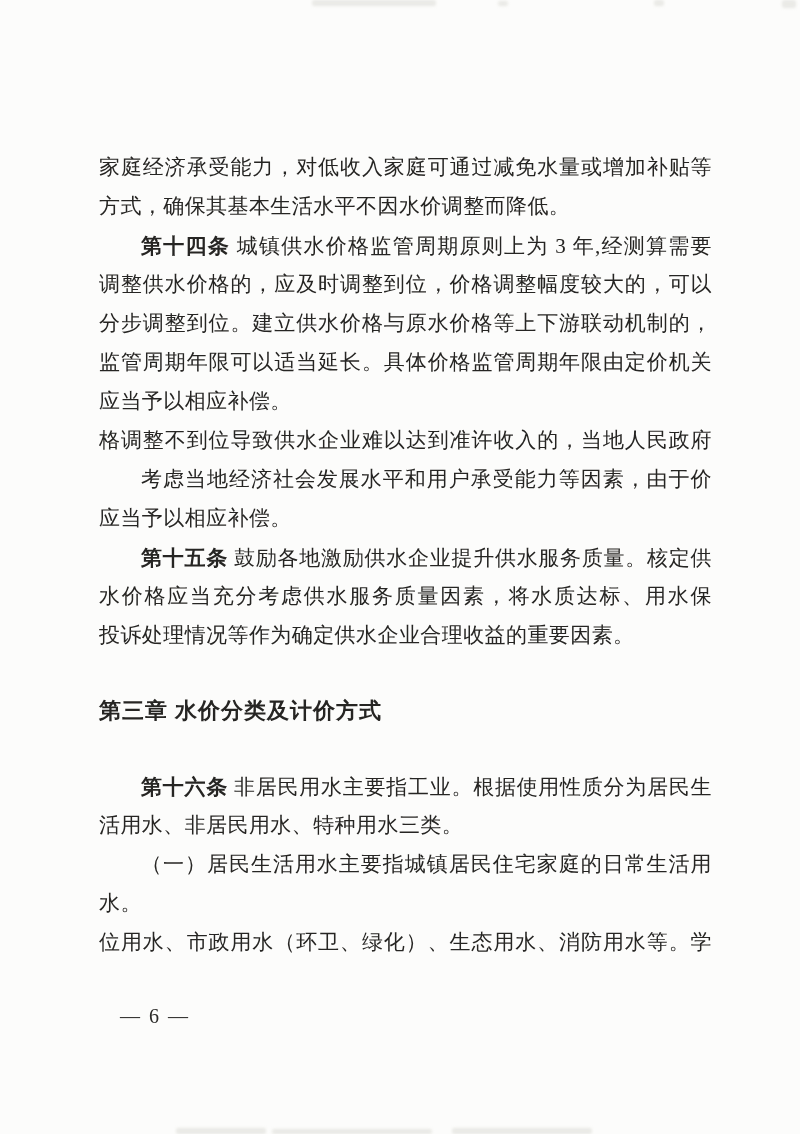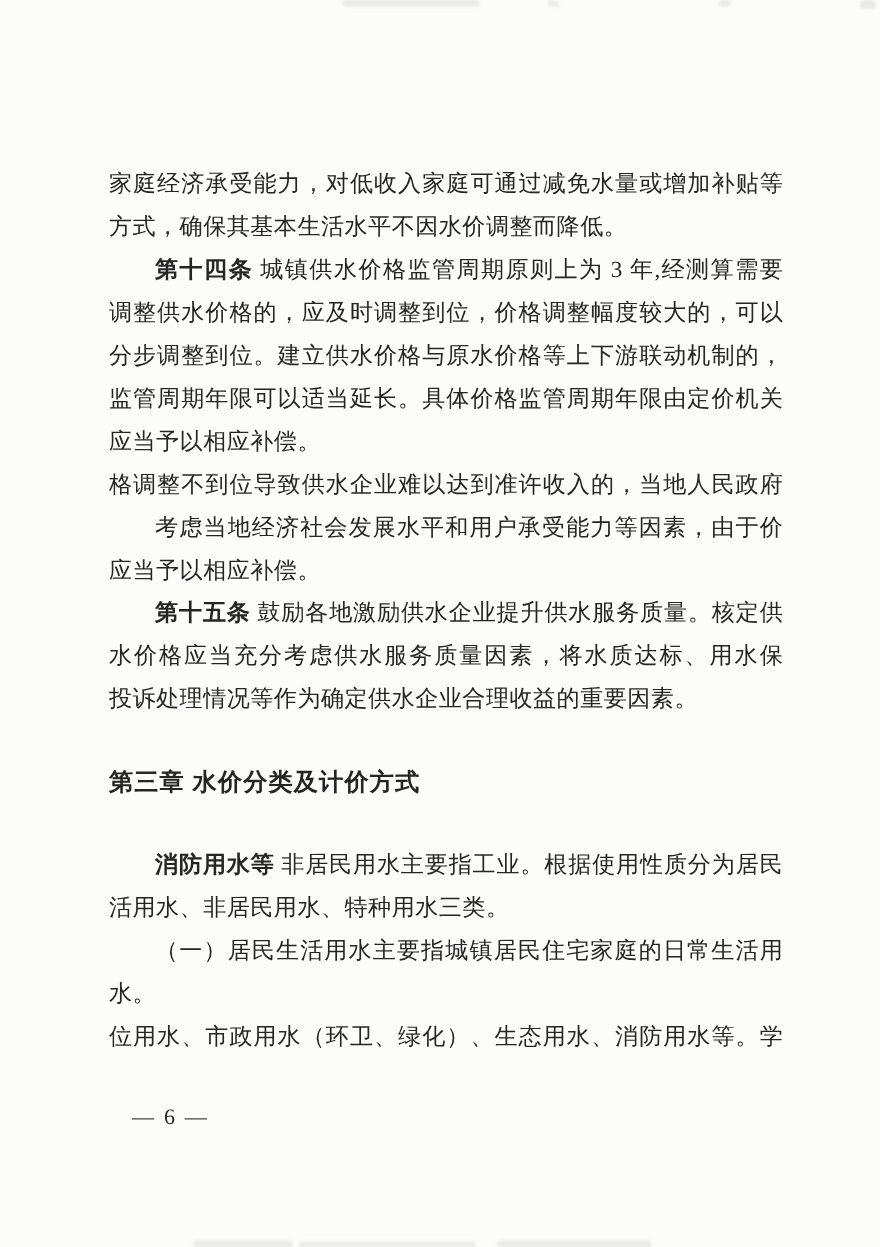--- a/index.html
+++ b/index.html
@@ -82,21 +82,21 @@
       <div class="line justify indent"><span class="seg">考虑当地经济社会发展水平和用户承受能力等因素，由于价</span></div>
       <div class="line"><span class="seg">应当予以相应补偿。</span></div>
     </div>
     <div class="paragraph">
       <div class="line justify indent"><span class="seg bold">第十五条</span><span class="seg"> 鼓励各地激励供水企业提升供水服务质量。核定供</span></div>
       <div class="line justify"><span class="seg">水价格应当充分考虑供水服务质量因素，将水质达标、用水保障、</span></div>
       <div class="line"><span class="seg">投诉处理情况等作为确定供水企业合理收益的重要因素。</span></div>
     </div>
     <div class="chapter-heading">第三章 水价分类及计价方式</div>
     <div class="paragraph">
-      <div class="line justify indent"><span class="seg bold">消防用水等</span><span class="seg"> 非居民用水主要指工业。根据使用性质分为居民生</span></div>
+      <div class="line justify indent"><span class="seg bold">第十六条</span><span class="seg"> 非居民用水主要指工业。根据使用性质分为居民生</span></div>
       <div class="line"><span class="seg">活用水、非居民用水、特种用水三类。</span></div>
     </div>
     <div class="paragraph">
       <div class="line justify indent"><span class="seg">（一）居民生活用水主要指城镇居民住宅家庭的日常生活用</span></div>
       <div class="line"><span class="seg">水。</span></div>
     </div>
     <div class="paragraph">
       <div class="line justify"><span class="seg">位用水、市政用水（环卫、绿化）、生态用水、消防用水等。学</span></div>
     </div>
   </main>

